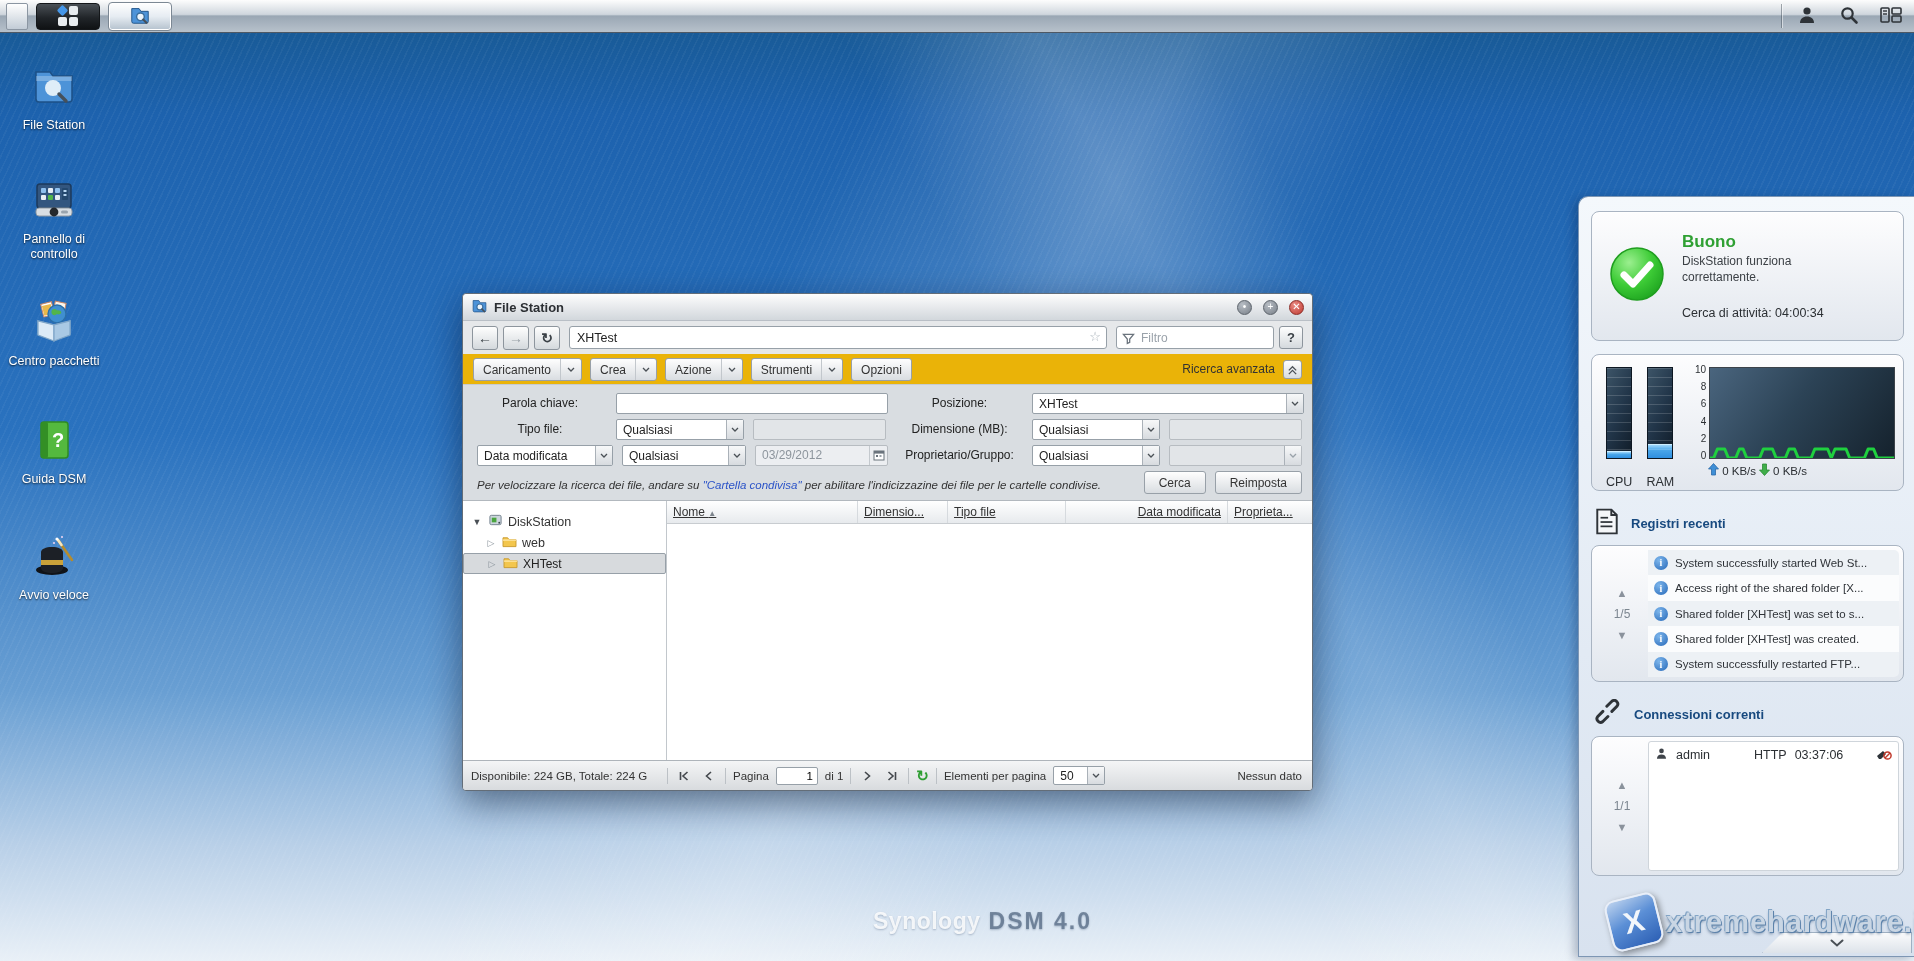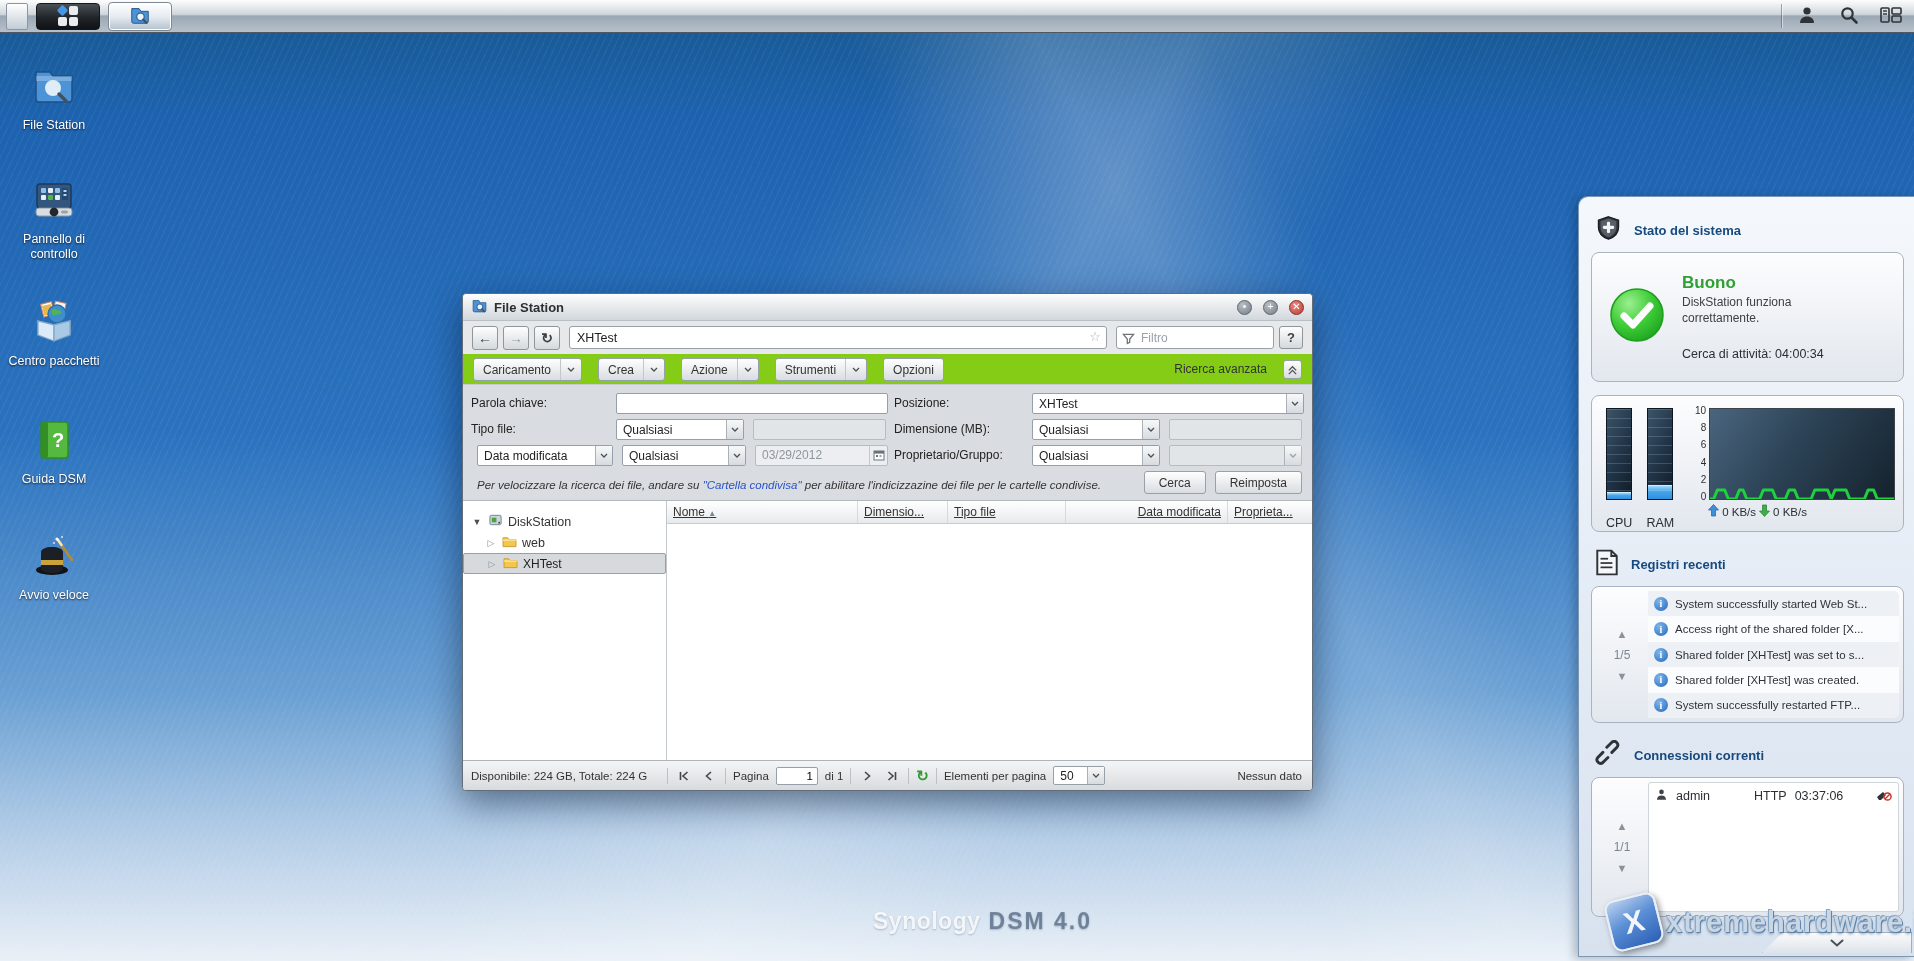--- a/index.html
+++ b/index.html
@@ -46,32 +46,32 @@
   .nav-btn.fwd { color:#9aa1a8; }
   .addressbar { flex:1; position:relative; height:23px; margin:0 4px; }
   .addressbar input { width:100%; height:100%; border:1px solid #97a0a8; border-radius:3px; padding:0 24px 0 7px; font-size:12.5px; color:#222; }
   .addressbar .star { position:absolute; right:6px; top:3px; font-size:13px; color:#aab3bb; cursor:pointer; }
   .filterbox { position:relative; width:158px; height:23px; }
   .filterbox input { width:100%; height:100%; border:1px solid #97a0a8; border-radius:3px; padding:0 6px 0 24px; font-size:12px; color:#444; }
   .filterbox input::placeholder { color:#9aa2aa; }
   .filterbox .funnel { position:absolute; left:6px; top:5px; }
   .help-btn { width:24px; height:23px; border:1px solid #8d959d; border-radius:3px; background:linear-gradient(#fefefe,#d4d9dd);
     font-size:13px; font-weight:bold; color:#3a4046; display:flex; align-items:center; justify-content:center; cursor:pointer; }
-  .toolbar { height:30px; display:flex; align-items:center; gap:16px; padding:0 10px; background:#84cc16; }
+  .toolbar { height:30px; display:flex; align-items:center; gap:8px; padding:0 10px; background:#eab308; }
   .tb-btn { display:inline-flex; align-items:stretch; border:1px solid #98a0a8; border-radius:3px; background:linear-gradient(#fefefe,#d9dde1);
     font-size:12px; color:#333; cursor:pointer; height:23px; }
   .tb-btn .lbl { padding:4px 9px 0; }
   .tb-btn .arr { border-left:1px solid #c2c7cc; padding:0 6px; display:flex; align-items:center; }
   .adv-lbl { font-size:12px; color:#333; }
   .adv-btn { width:19px; height:19px; border:1px solid #98a0a8; border-radius:3px; background:linear-gradient(#fefefe,#d9dde1);
     display:flex; align-items:center; justify-content:center; cursor:pointer; }
   
   .search-panel { background:#d9dde1; border-top:1px solid #c6cbd0; border-bottom:1px solid #b2b8be; padding:5px 8px 6px; }
   .srow { display:grid; grid-template-columns:145px 272px 1fr 138px 272px; align-items:center; height:26px; }
-  .flabel { font-size:12px; color:#222; text-align:left; padding-right:7px; white-space:nowrap; }
+  .flabel { font-size:12px; color:#222; text-align:center; padding-right:7px; white-space:nowrap; }
   .fgroup { display:flex; gap:9px; align-items:center; }
   .tinput { height:21px; border:1px solid #97a0a8; border-radius:2px; font-size:12px; color:#222; padding:0 5px; background:#fff; }
   .tinput.full { width:272px; } 
   .tinput:disabled, .tinput.dis { background:#e2e5e8; border-color:#b7bcc1; }
   .sel { display:inline-flex; align-items:stretch; height:21px; border:1px solid #97a0a8; border-radius:2px; background:#fff; font-size:12px; color:#222; cursor:pointer; }
   .sel .val { flex:1; padding:3px 6px 0; white-space:nowrap; overflow:hidden; }
   .sel .btn { width:17px; border-left:1px solid #aab1b8; background:linear-gradient(#f7f8f9,#d7dbdf); display:flex; align-items:center; justify-content:center; }
   .sel.dis { background:#e2e5e8; border-color:#b7bcc1; } .sel.dis .val{ color:#9aa2aa; }
   .datebox { display:inline-flex; align-items:center; height:21px; border:1px solid #b7bcc1; border-radius:2px; background:#e9eseller; background:#eceef1; }
   .datebox .val { font-size:12px; color:#8d959d; padding:0 6px; flex:1; }
@@ -556,31 +556,20 @@
               <path d="M1 1l3 3 3-3" stroke="#4a5056" fill="none" stroke-width="1.3"></path>
             </svg>
           </span>
         </span>
       <span class="nodata">Nessun dato</span>
     </div>
   </div>
 
   <div class="wpanel">
 
-    <div class="whead">
-      <span>
-        <svg width="27" height="27" viewBox="0 0 24 24">
-            <path d="M12 1.5 21 4.5v6.3c0 5.2-3.7 8.9-9 10.7-5.3-1.8-9-5.5-9-10.7V4.5Z" fill="#2e3338" stroke="#15181b"></path>
-            <path d="M12 3.2 19 5.6v5.2c0 4.2-3 7.3-7 8.8-4-1.5-7-4.6-7-8.8V5.6Z" fill="#595f66"></path>
-            <rect x="10.6" y="6" width="2.8" height="10" rx="1" fill="#f2f4f6"></rect>
-            <rect x="7" y="9.6" width="10" height="2.8" rx="1" fill="#f2f4f6"></rect>
-          </svg>
-      </span>
-      <span class="wtitle">Stato del sistema</span>
-    </div>
     <div class="wcard card-status">
       <span>
         <svg width="58" height="58" viewBox="0 0 58 58">
             <circle cx="29" cy="29" r="26" fill="url(#gg)" stroke="#1f9e1f" stroke-width="1.5"></circle>
             <defs>
               <radialGradient id="gg" cx="35%" cy="28%" r="80%">
                 <stop offset="0%" stop-color="#9bef8f"></stop>
                 <stop offset="55%" stop-color="#3ecc37"></stop>
                 <stop offset="100%" stop-color="#1da31f"></stop>
               </radialGradient>

